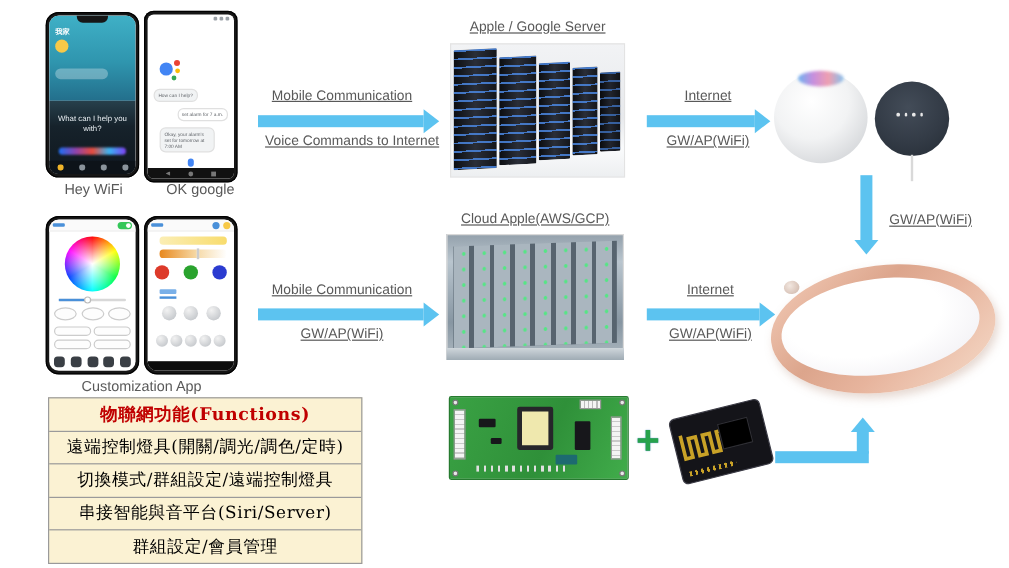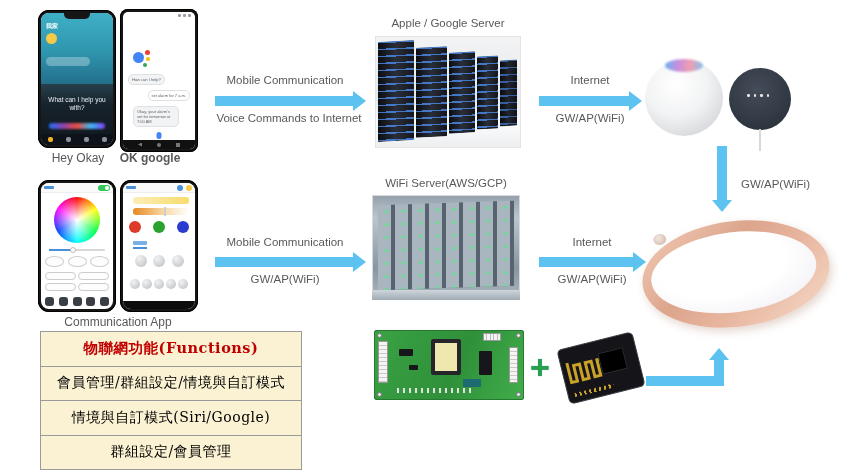--- a/index.html
+++ b/index.html
@@ -1,20 +1,20 @@
 <!DOCTYPE html>
 <html><head>
 <meta charset="utf-8">
 <style>
   * { margin:0; padding:0; box-sizing:border-box; }
   html,body { background:#fff; }
   body { font-family:"Liberation Sans", sans-serif; }
   #canvas { position:relative; width:841px; height:473px; background:#fff; overflow:hidden; }
   .abs { position:absolute; }
-  .lbl { color:#595959; font-size:11.5px; white-space:nowrap; font-weight:400; }
+  .lbl { color:#595959; font-size:11.5px; white-space:nowrap; font-weight:400;text-decoration:underline; }
   .cap { color:#595959; font-size:12px; white-space:nowrap; }
   .ctr { text-align:center; }
 
   
   .arrow-h { position:absolute; height:10px; background:#5CC3F0; }
   .arrow-h::after { content:""; position:absolute; right:-13px; top:-5px; width:0; height:0;
     border-left:13px solid #5CC3F0; border-top:10px solid transparent; border-bottom:10px solid transparent; }
   .arrow-v { position:absolute; width:10px; background:#5CC3F0; }
   .arrow-v::after { content:""; position:absolute; bottom:-12px; left:-5px; width:0; height:0;
     border-top:12px solid #5CC3F0; border-left:10px solid transparent; border-right:10px solid transparent; }
@@ -164,21 +164,21 @@
         <div class="wave"></div>
         <div class="siri-tabs">
             <i></i>
             <i></i>
             <i></i>
             <i></i>
           </div>
       </div>
     </div>
   </div>
-  <div class="abs cap ctr" style="left:38px; top:151px; width:80px;">Hey Okay</div>
+  <div class="abs cap ctr" style="left:38px; top:151px; width:80px;">Hey WiFi</div>
 
   <div class="phone" style="left:120px; top:9px; width:78px; height:143px; border-radius:8px;">
     <div class="scr and-scr" style="border-radius:5px;">
       <div class="and-status">
           <i></i>
           <i></i>
           <i></i>
         </div>
       <div class="ga-dots">
         <span class="b"></span>
@@ -190,25 +190,25 @@
       <div class="bubble" style="top:78px; right:5px; background:#fff;">set alarm for 7 a.m.</div>
       <div class="bubble" style="top:94px; left:10px;">Okay, your alarm's set for tomorrow at 7:00 AM</div>
       <div class="mic-dot"></div>
       <div class="and-nav">
           <i class="t"></i>
           <i class="c"></i>
           <i></i>
         </div>
     </div>
   </div>
-  <div class="abs cap ctr" style="left:105px; top:151px; width:90px;font-weight:bold;">OK google</div>
+  <div class="abs cap ctr" style="left:122px; top:151px; width:90px;">OK google</div>
 
   <div class="abs lbl ctr" style="left:210px; top:74px; width:150px;">Mobile Communication</div>
   <div class="arrow-h" style="left:215px; top:96px; width:138px;"></div>
-  <div class="abs lbl ctr" style="left:202px; top:112px; width:174px;">Voice Commands to Internet</div>
+  <div class="abs lbl ctr" style="left:192px; top:112px; width:174px;text-align:right;">Voice Commands to Internet</div>
 
   <div class="abs lbl ctr" style="left:370px; top:17px; width:156px;">Apple / Google Server</div>
   <div class="srv1" style="left:375px; top:36px; width:146px; height:112px;">
     <div class="rack" style="left:3px;  top:5px;  width:36px; height:100px;"></div>
     <div class="rack" style="left:41px; top:11px; width:31px; height:90px;"></div>
     <div class="rack" style="left:74px; top:16px; width:26px; height:81px;"></div>
     <div class="rack" style="left:102px;top:20px; width:21px; height:73px;"></div>
     <div class="rack far" style="left:125px;top:24px; width:17px; height:66px;"></div>
   </div>
 
@@ -291,45 +291,46 @@
       <div class="bulbrow" style="top:96px;">
         <i style="width:10px;height:10px;"></i>
           <i style="width:10px;height:10px;"></i>
           <i style="width:10px;height:10px;"></i>
           <i style="width:10px;height:10px;"></i>
           <i style="width:10px;height:10px;"></i>
       </div>
       <div class="blackbar"></div>
     </div>
   </div>
-  <div class="abs cap ctr" style="left:48px; top:315px; width:140px;">Communication App</div>
+  <div class="abs cap ctr" style="left:48px; top:315px; width:140px;">Customization App</div>
 
   <div class="abs lbl ctr" style="left:210px; top:236px; width:150px;">Mobile Communication</div>
   <div class="arrow-h" style="left:215px; top:257px; width:138px;"></div>
   <div class="abs lbl ctr" style="left:210px; top:273px; width:150px;">GW/AP(WiFi)</div>
 
-  <div class="abs lbl ctr" style="left:366px; top:177px; width:160px;">WiFi Server(AWS/GCP)</div>
+  <div class="abs lbl ctr" style="left:366px; top:177px; width:160px;">Cloud Apple(AWS/GCP)</div>
   <div class="srv2" style="left:372px; top:195px; width:148px; height:105px;">
     <div class="cols"></div>
     <div class="floor"></div>
   </div>
 
   <div class="abs lbl ctr" style="left:540px; top:236px; width:104px;">Internet</div>
   <div class="arrow-h" style="left:539px; top:257px; width:94px;"></div>
   <div class="abs lbl ctr" style="left:540px; top:273px; width:104px;">GW/AP(WiFi)</div>
 
   <div class="lamp" style="left:642px; top:221px; width:188px; height:106px;">
     <div class="knob"></div>
     <div class="face"></div>
   </div>
 
   <div class="ftable" style="left:40px; top:331px; width:262px; height:139px;">
     <div class="row">物聯網功能(Functions)</div>
-    <div class="row">會員管理/群組設定/情境與自訂模式</div>
-    <div class="row">情境與自訂模式(Siri/Google)</div>
+    <div class="row">遠端控制燈具(開關/調光/調色/定時)</div>
+    <div class="row">切換模式/群組設定/遠端控制燈具</div>
+    <div class="row">串接智能與音平台(Siri/Server)</div>
     <div class="row">群組設定/會員管理</div>
   </div>
 
   <div class="board" style="left:374px; top:330px; width:150px; height:70px;">
     <div class="conL"></div>
     <div class="conR"></div>
     <div class="conT"></div>
     <div class="xfmr"></div>
     <div class="blk" style="left:104px; top:20px; width:13px; height:24px;"></div>
     <div class="blk" style="left:24px; top:18px; width:14px; height:7px;"></div>

